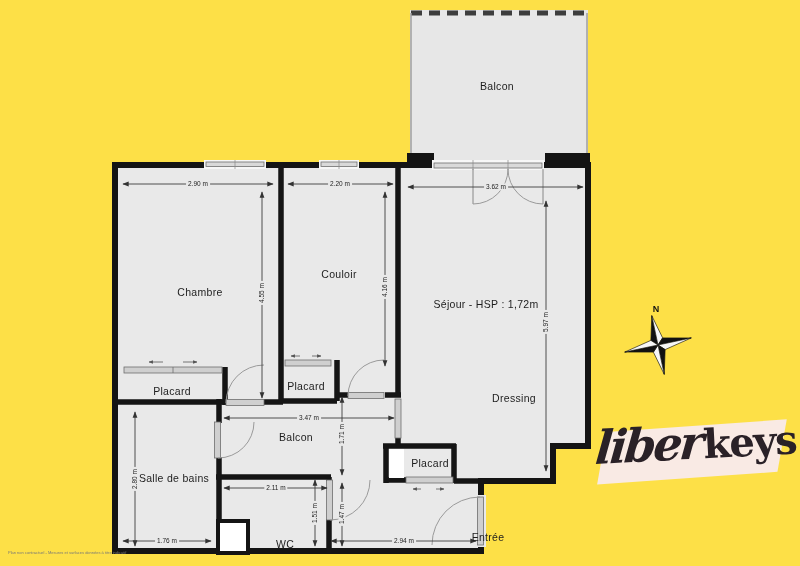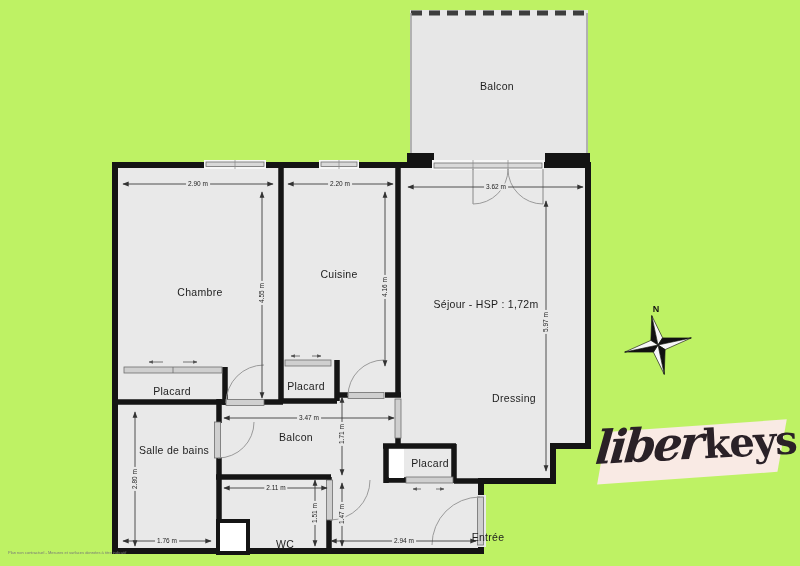--- a/index.html
+++ b/index.html
@@ -1,16 +1,16 @@
 <!DOCTYPE html>
 <html><head>
 <meta charset="utf-8">
 <style>
   html,body{margin:0;padding:0;background:#fff;}
-  .stage{position:relative;width:800px;height:566px;background:#bef264;overflow:hidden;
+  .stage{position:relative;width:800px;height:566px;background:#fde047;overflow:hidden;
          font-family:"Liberation Sans",sans-serif;}
   .plan-svg{position:absolute;left:0;top:0;}
   .rlabel{position:absolute;transform:translate(-50%,-50%);font-size:10.5px;color:#1d1d1d;
           white-space:nowrap;letter-spacing:.3px;}
   .dlabel{position:absolute;transform:translate(-50%,-50%);font-size:6.5px;color:#222;
           background:#e9e9e9;padding:0 2px;white-space:nowrap;line-height:1.1;}
   .dlabel.vert{transform:translate(-50%,-50%) rotate(-90deg);}
   .north-label{position:absolute;transform:translate(-50%,-50%);font-size:9px;color:#111;
           font-weight:bold;}
   .logo{position:absolute;left:592px;top:420px;width:196px;height:66px;transform:rotate(-3deg);}
@@ -148,25 +148,25 @@
         <polygon points="0,30 6,6 0,0" fill="#111"></polygon>
         <polygon points="0,30 -6,6 0,0" fill="#f7f7f7"></polygon>
         <polygon points="-34,0 -6,6 0,0" fill="#111"></polygon>
         <polygon points="-34,0 -6,-6 0,0" fill="#f7f7f7"></polygon>
       </g>
     </g>
   </svg>
 
   <span class="rlabel" style="left:497px;top:86px">Balcon</span>
   <span class="rlabel" style="left:200px;top:292px">Chambre</span>
-  <span class="rlabel" style="left:339px;top:274px">Cuisine</span>
+  <span class="rlabel" style="left:339px;top:274px">Couloir</span>
   <span class="rlabel" style="left:486px;top:304px">Séjour - HSP : 1,72m</span>
   <span class="rlabel" style="left:514px;top:398px">Dressing</span>
   <span class="rlabel" style="left:296px;top:437px">Balcon</span>
-  <span class="rlabel" style="left:174px;top:450px">Salle de bains</span>
+  <span class="rlabel" style="left:174px;top:478px">Salle de bains</span>
   <span class="rlabel" style="left:285px;top:544px">WC</span>
   <span class="rlabel" style="left:488px;top:537px">Entrée</span>
   <span class="rlabel" style="left:172px;top:391px">Placard</span>
   <span class="rlabel" style="left:306px;top:386px">Placard</span>
   <span class="rlabel" style="left:430px;top:463px">Placard</span>
 
   <span class="dlabel" style="left:198px;top:184px">2.90 m</span>
   <span class="dlabel" style="left:340px;top:184px">2.20 m</span>
   <span class="dlabel" style="left:496px;top:187px">3.62 m</span>
   <span class="dlabel vert" style="left:262px;top:293px">4.55 m</span>

